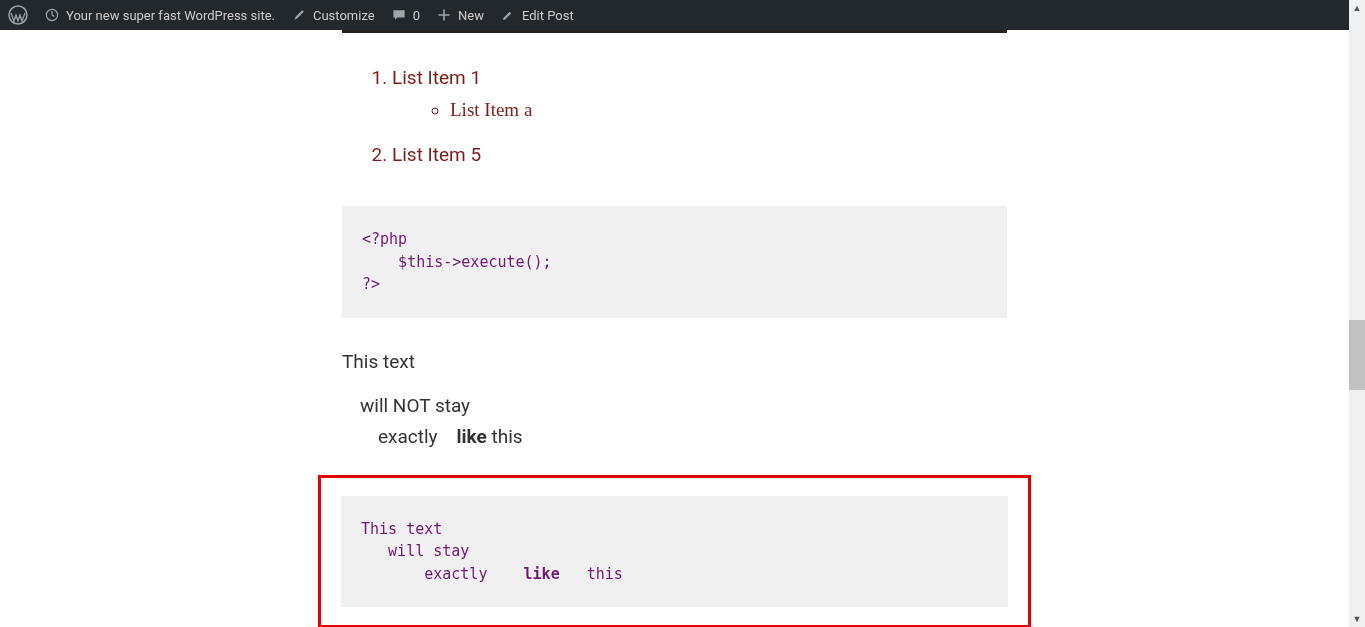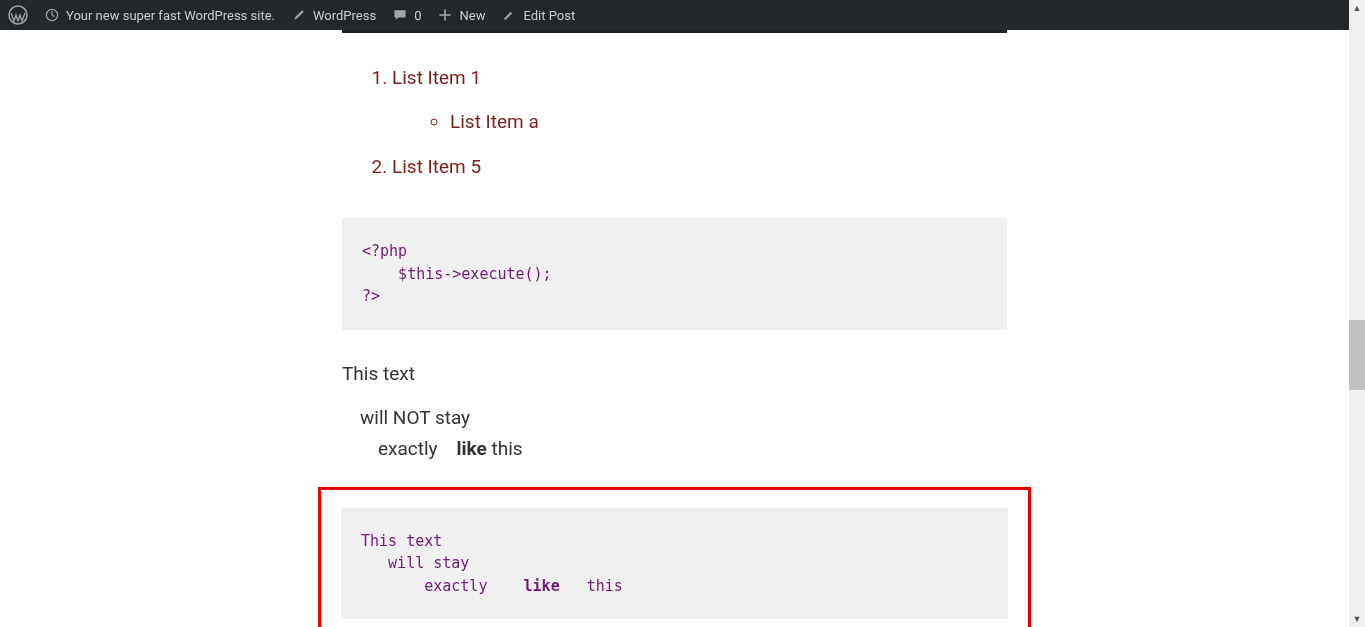--- a/index.html
+++ b/index.html
@@ -121,21 +121,22 @@
     }
     ol.main-list > li {
       font-size: 19px;
       line-height: 1.6;
       margin-bottom: 14px;
       color: #7f1d1d;
     }
     ul.sub-list {
       list-style-type: circle;
       padding-left: 58px;
-      margin-top: 14px;
+      margin-top: 2px;
+      font-family: Liberation Serif, serif;
     }
     ul.sub-list li {
       font-size: 19px;
       line-height: 1.6;
     }
     .code-block {
       background: #f0f0f0;
       padding: 22px 20px;
       font-family: Consolas, Monaco, monospace;
       font-size: 15px;
@@ -186,21 +187,21 @@
           </svg>
       </span>
       <span>Your new super fast WordPress site.</span>
     </div>
     <div class="adminbar-item">
       <span class="ab-icon">
         <svg viewBox="0 0 20 20">
             <path d="M4 16 L6 12 L14 4 L16 6 L8 14 Z" fill="#a0a5aa"></path>
           </svg>
       </span>
-      <span>WordPress</span>
+      <span>Customize</span>
     </div>
     <div class="adminbar-item">
       <span class="ab-icon">
         <svg viewBox="0 0 20 20">
             <path d="M3 4 h14 v9 h-9 l-3 3 v-3 h-2 Z" fill="#a0a5aa"></path>
           </svg>
       </span>
       <span>0</span>
     </div>
     <div class="adminbar-item">

